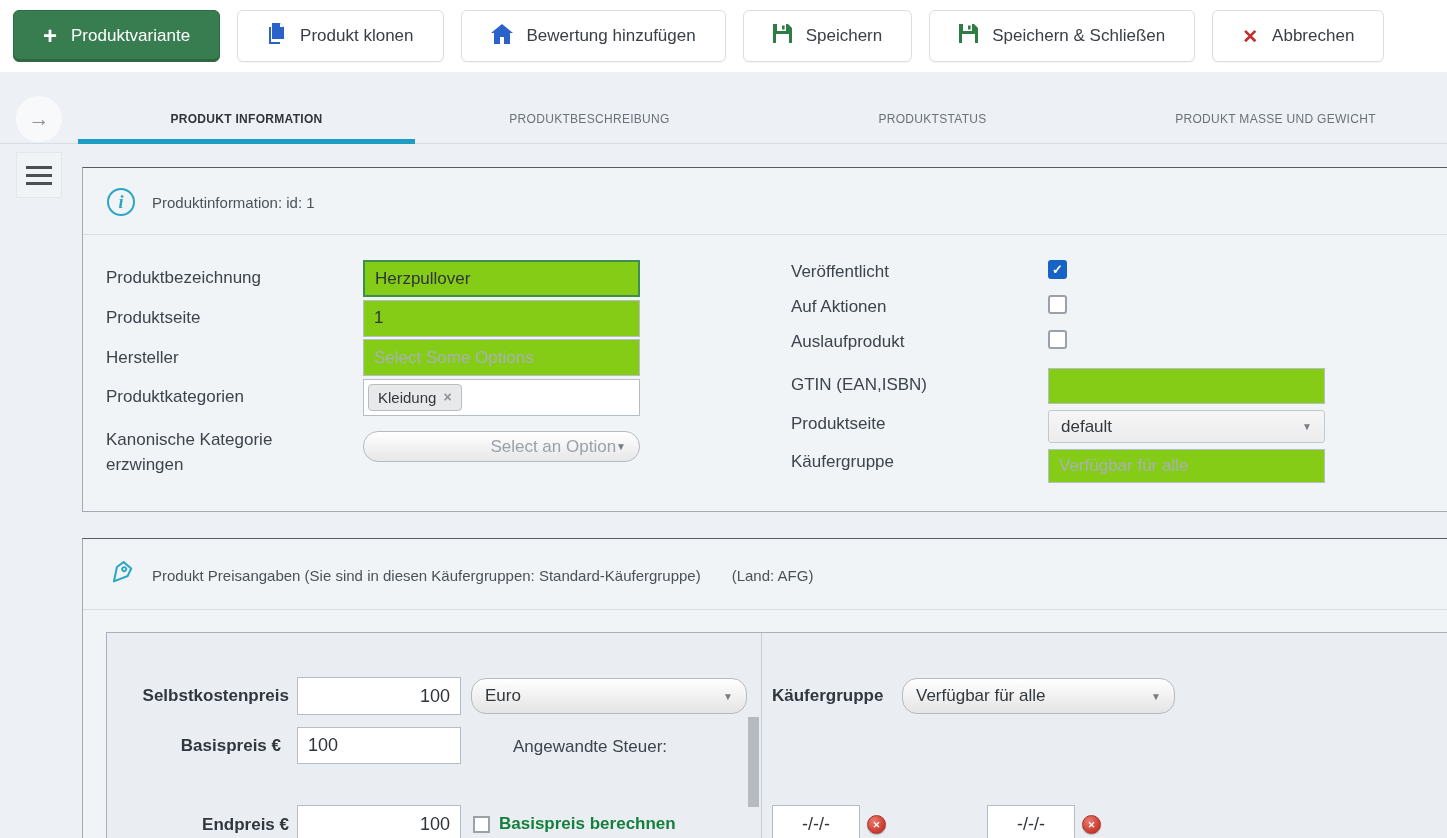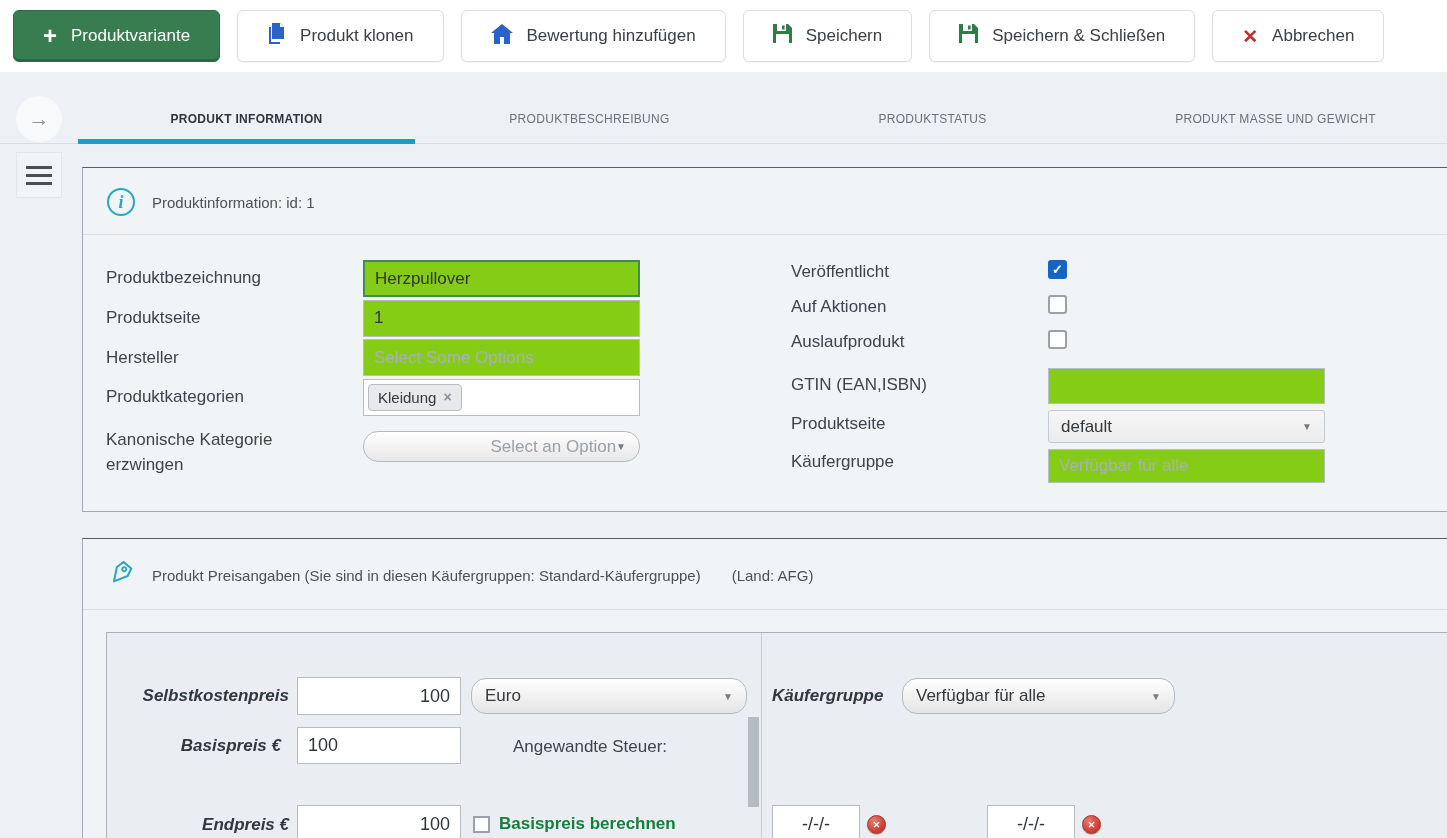--- a/index.html
+++ b/index.html
@@ -73,21 +73,21 @@
   .gtin-cell { padding-top:3px; }
   .flat-select { margin-top:5px; height:33px; border:1px solid #c3c9ce; border-radius:3px;
                  background:linear-gradient(#f6f6f6,#ececec); display:flex; align-items:center;
                  justify-content:space-between; padding:0 12px; font-size:17px; color:#33383d; cursor:pointer; }
   .kg-inp { margin-top:6px; height:34px; }
 
   
   .price-box { position:relative; margin:22px 0 0 23px; width:calc(100% - 23px); height:217px;
                border:1px solid #a9b0b7; border-right:none; background:#eaeef2; }
   .abs { position:absolute; }
-  .plabel { font-weight:bold; font-size:17px; color:#30373e; text-align:right;font-style:italic; }
+  .plabel { font-weight:bold; font-size:17px; color:#30373e; text-align:right; }
   .pinp { border:1px solid #b6bdc4; background:#fff; font-size:18px; color:#2f353b; padding:0 10px;
           font-family:"Liberation Sans", sans-serif; outline:none; }
   .pright { text-align:right; }
   .psel { border:1px solid #b3bac1; border-radius:15px; background:linear-gradient(#ffffff,#e4e4e4);
           display:flex; align-items:center; justify-content:space-between; padding:0 13px;
           font-size:17px; color:#33383d; cursor:pointer;gap:34px; }
   .vdivider { position:absolute; left:654px; top:0; bottom:0; width:1px; background:#c8ced3; }
   .scrollthumb { position:absolute; left:641px; top:84px; width:11px; height:90px; background:#b5bbc1; }
   .steuer { font-size:17px; color:#3d444b; }
   .cbx2 { width:17px; height:17px; border:2px solid #9aa1a8; background:#fff; display:inline-block; cursor:pointer; }

